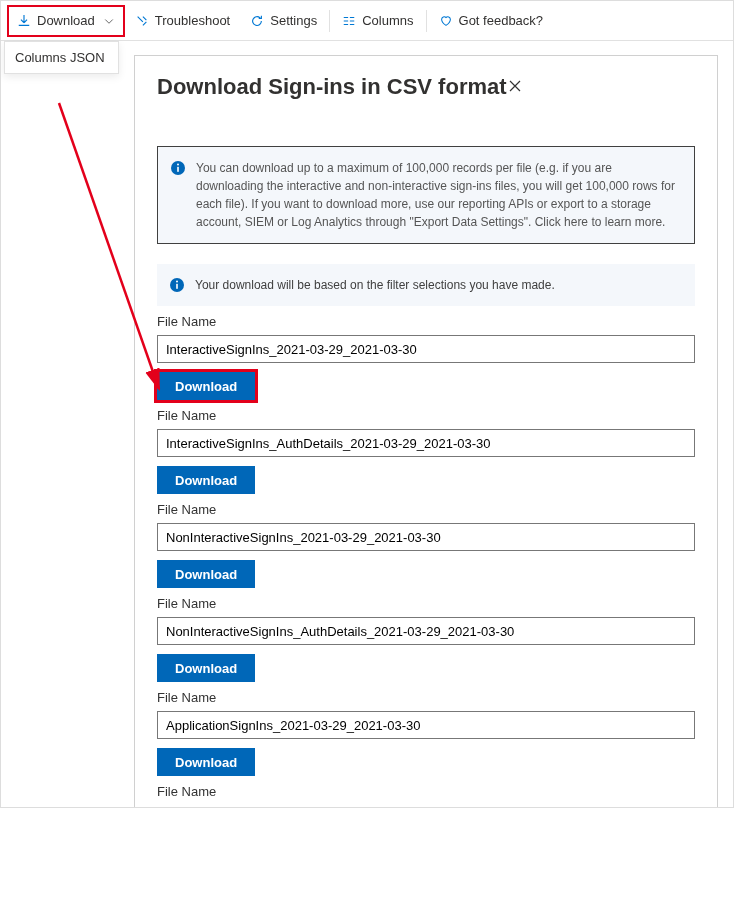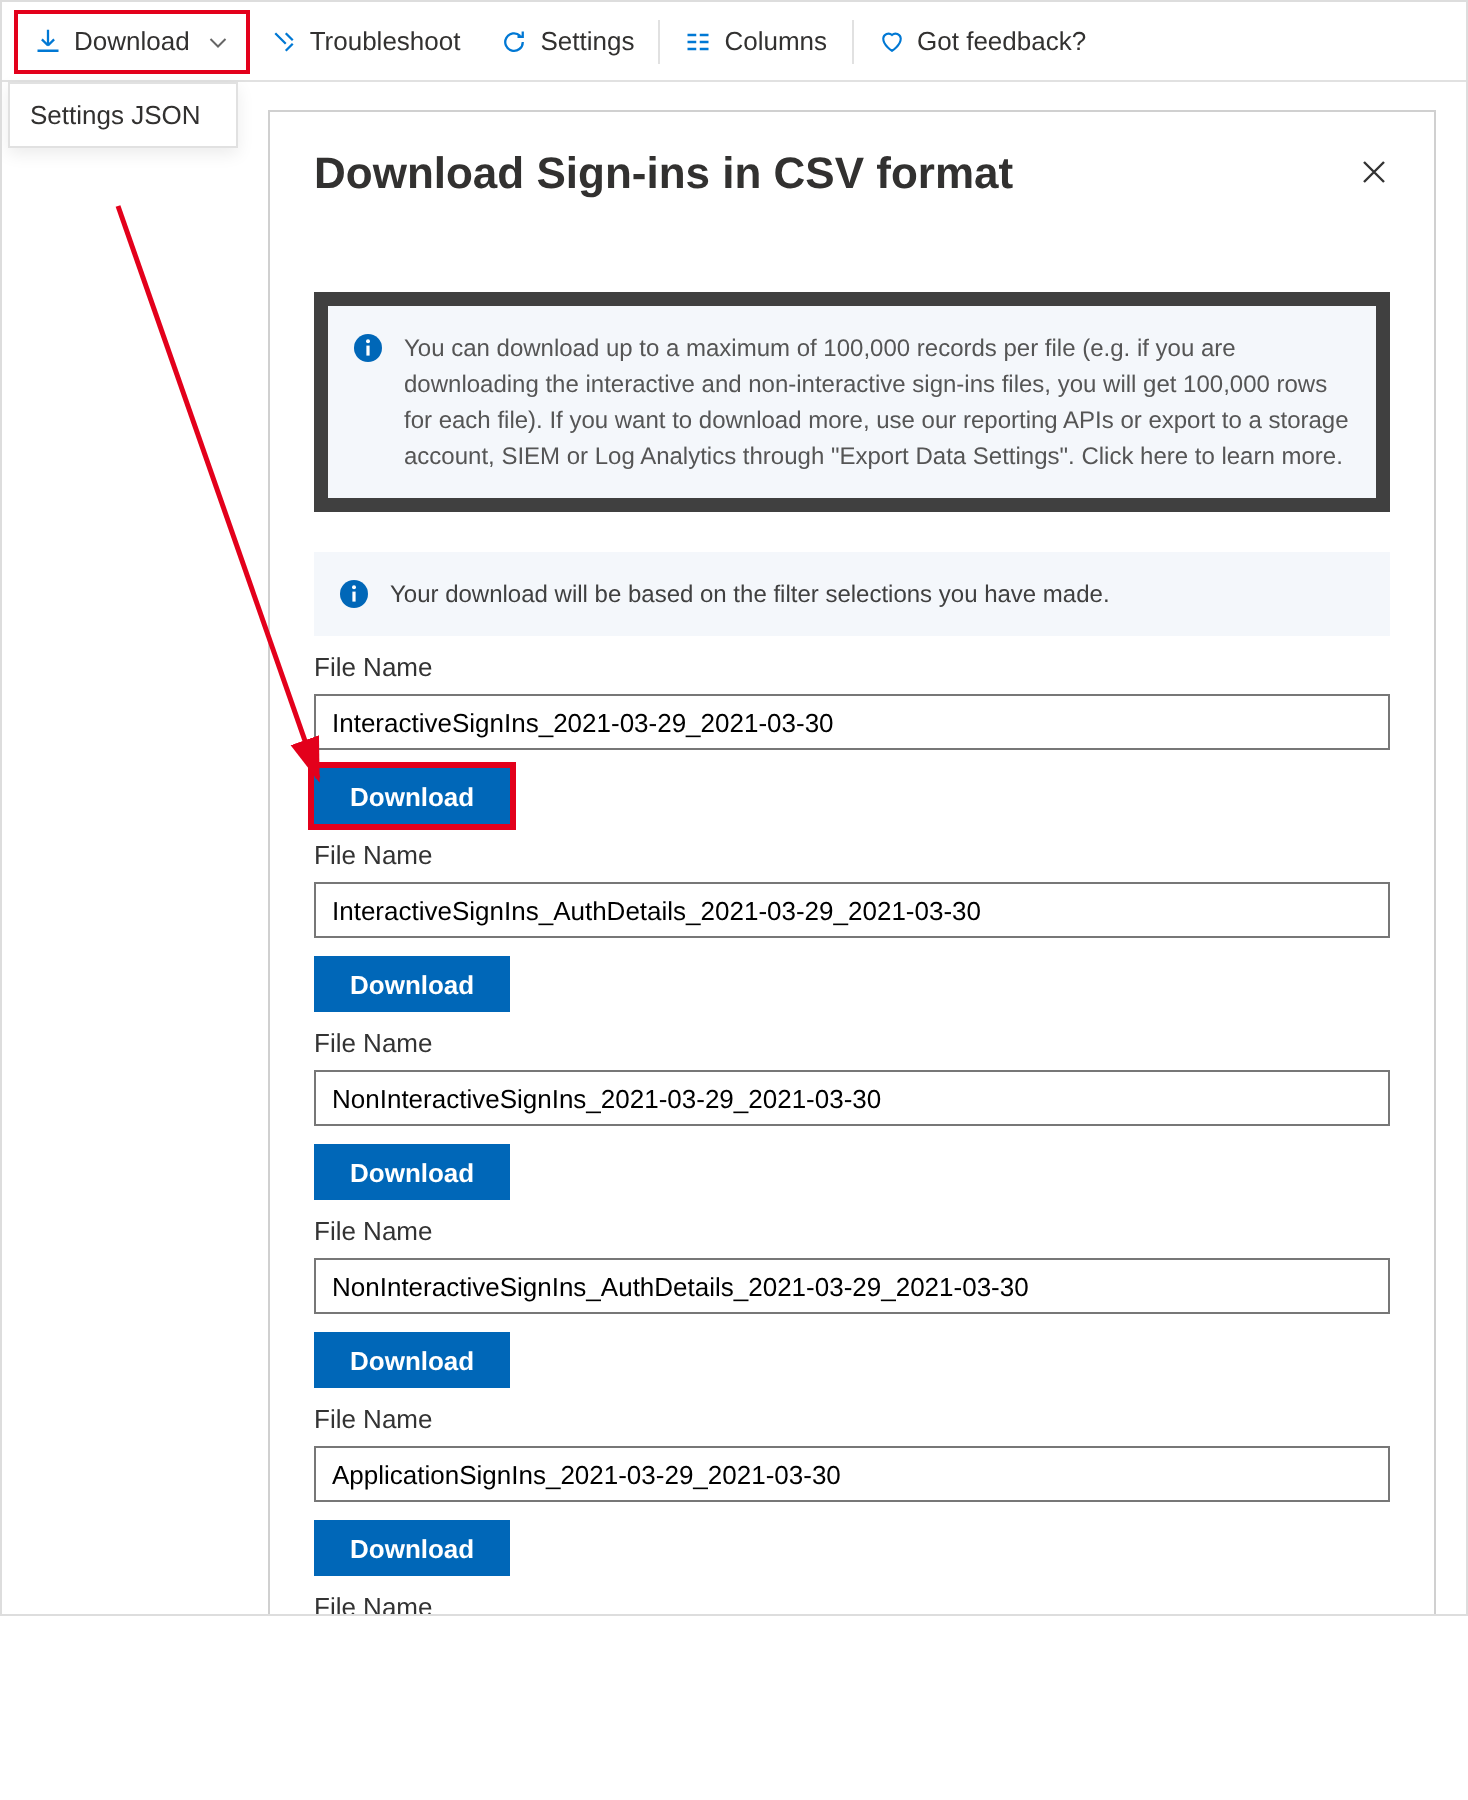--- a/index.html
+++ b/index.html
@@ -8,25 +8,25 @@
   .toolbar { display: flex; align-items: center; height: 40px; border-bottom: 1px solid #e1e1e1; padding: 0 4px; }
   .tool-item { display: flex; align-items: center; height: 30px; padding: 0 10px; color: #323130; cursor: pointer; font-size: 13px; }
   .tool-item svg { margin-right: 6px; }
   .tool-sep { width: 1px; height: 22px; background: #e1e1e1; margin: 0 2px; }
   .download-btn { border: 2px solid #e3001b; padding: 0 8px; height: 32px; margin-left: 2px; }
   .chev { margin-left: 8px !important; margin-right: 0 !important; }
   .dropdown { position: absolute; left: 3px; top: 40px; background: #fff; border: 1px solid #e1e1e1; box-shadow: 0 3px 8px rgba(0,0,0,.08); width: 115px; z-index: 10; }
   .dropdown-item { padding: 8px 10px; font-size: 13px; cursor: pointer; }
   .download-csv { border: 2px solid #e3001b; }
   .panel { position: absolute; left: 133px; top: 54px; width: 584px; height: 838px; border: 1px solid #d0d0d0; background: #fff; }
-  .panel-header { display: flex; align-items: center; justify-content: space-between; padding: 18px 22px 10px 22px; }
+  .panel-header { display: flex; align-items: center; justify-content: flex-start; padding: 18px 22px 10px 22px; }
   .panel-title { font-size: 22px; font-weight: 600; }
   .close-x { cursor: pointer; }
   .panel-body { padding: 8px 22px; }
-  .infobox { display: flex; border: 7px solid #404040; background: #f4f7fb; padding: 12px; color: #555; font-size: 12px; line-height: 1.5; margin-top: 28px; }
+  .infobox { display: flex; border: 1px solid #404040; background: #f4f7fb; padding: 12px; color: #555; font-size: 12px; line-height: 1.5; margin-top: 28px; }
   .infobox2 { display: flex; background: #f4f7fb; padding: 12px; color: #404040; font-size: 12px; line-height: 1.5; margin-top: 20px; text-align: right; }
   .info-icon { flex: 0 0 auto; margin-right: 10px; margin-top: 1px; }
   .field-group { margin-top: 8px; }
   .field-label { font-size: 13px; color: #333; margin-bottom: 6px; }
   .text-input { width: 100%; height: 28px; border: 1px solid #777; padding: 2px 8px; font-size: 13px; font-family: inherit; }
   .dl-btn { background: #0067b8; color: #fff; border: none; font-weight: 600; font-size: 13px; height: 28px; padding: 0 18px; margin-top: 9px; cursor: pointer; }
   .dl-btn-hl { outline: 3px solid #e3001b; outline-offset: 0; }
   
   .arrow-svg { position: absolute; left: 0; top: 0; z-index: 20; pointer-events: none; }
 </style>
@@ -67,21 +67,21 @@
     <div class="tool-sep"></div>
     <div class="tool-item">
       <svg width="14" height="14" viewBox="0 0 16 16">
           <path fill="none" stroke="#0078d4" stroke-width="1.2" d="M8 13s-5-3-5-7a3 3 0 0 1 5-2 3 3 0 0 1 5 2c0 4-5 7-5 7z"></path>
         </svg>
       <span>Got feedback?</span>
     </div>
   </div>
 
   <div class="dropdown">
-    <div class="dropdown-item">Settings JSON</div>
+    <div class="dropdown-item">Columns JSON</div>
   </div>
 
   <div class="panel">
     <div class="panel-header">
       <div class="panel-title">Download Sign-ins in CSV format</div>
       <div class="close-x">
         <svg width="16" height="16" viewBox="0 0 16 16">
             <path stroke="#333" stroke-width="1.2" d="M3 3l10 10M13 3L3 13"></path>
           </svg>
       </div>

